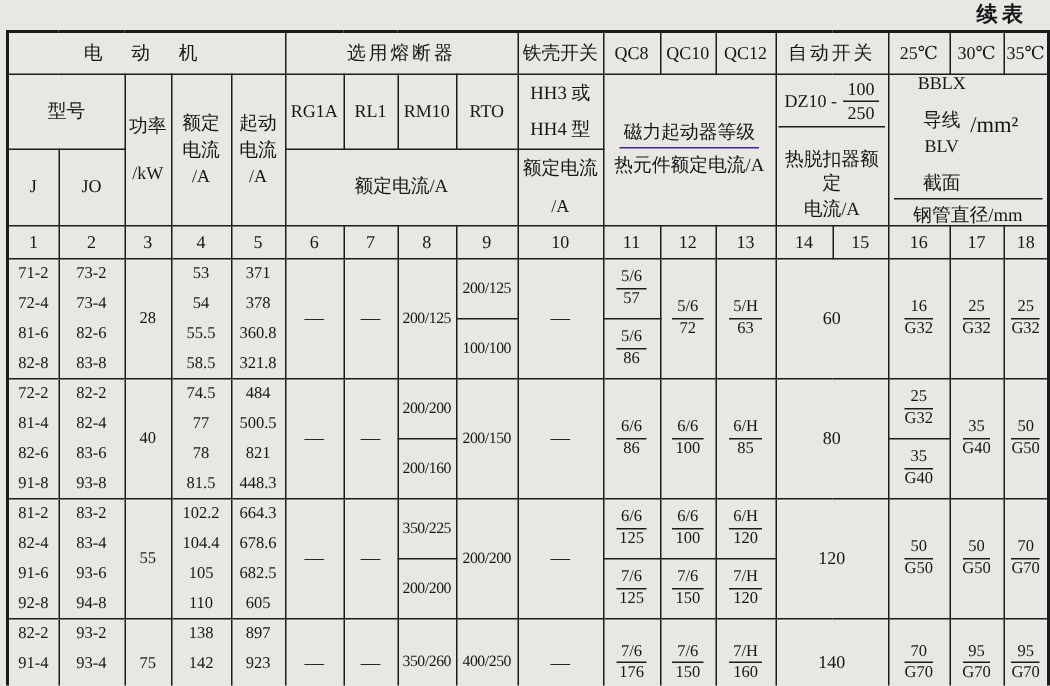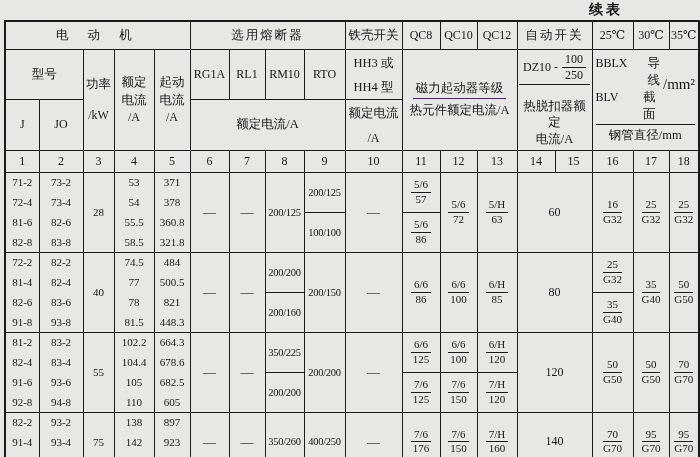--- a/index.html
+++ b/index.html
@@ -1,21 +1,21 @@
 <!DOCTYPE html>
 <html><head>
 <meta charset="utf-8">
 <style>
   html,body { margin:0; padding:0; }
   body {
     width:700px; height:457px; position:relative; overflow:hidden;
     background:#e9e7e3; color:#161616;
     font-family:"Liberation Serif","DejaVu Serif",serif;
   }
-  .cont-label { position:absolute; top:1px; left:589px; font-size:14px; font-weight:bold; letter-spacing:3px; }
+  .cont-label { position:absolute; top:1px; left:651px; font-size:14px; font-weight:bold; letter-spacing:3px; }
   table {
     position:absolute; left:4px; top:20px; width:692px;
     border-collapse:collapse; table-layout:fixed;
     border:2px solid #1b1b1b;
   }
   td { border:1px solid #1b1b1b; text-align:center; vertical-align:middle; padding:0; overflow:hidden; }
   tr.r1 { height:28px; } tr.r2 { height:40px; } tr.r3 { height:38px; } tr.r4 { height:22px; }
   tbody tr.data-row { height:20px; }
   tbody td.nb { border-top:none; border-bottom:none; }
   tbody tr.block-start td { border-top:1px solid #1b1b1b; }
@@ -35,21 +35,21 @@
   .c3 { justify-content:center; line-height:1.45; }
   .stack2 { line-height:1.55; }
   .magbox { justify-content:center; gap:3px; }
   .mag-top { display:inline-block; border-bottom:1px solid #4c1d95; padding:0 3px 1px; }
   .dzbox { justify-content:center; line-height:1.3; }
   .dz-line { display:flex; align-items:center; gap:4px; border-bottom:1px solid #1b1b1b; padding:0 4px 1px; margin-bottom:13px; }
   .dz-line .fr { font-size:11px; }
   .wirebox { justify-content:center; }
   .wire-top { display:flex; align-items:center; justify-content:center; gap:3px; border-bottom:1px solid #1b1b1b; padding:0 3px 1px; width:88%; }
   .wire-pairs { display:flex; flex-direction:column; line-height:1.35; }
-  .wire-pairs > div { display:flex; gap:20px; justify-content:space-between; }
+  .wire-pairs > div { display:flex; gap:9px; justify-content:space-between;flex-direction:column; }
   .wire-unit { margin-top:-10px; font-size:15px; }
   .pipe { padding-top:2px; }
 </style>
 </head>
 <body>
 
 <div class="cont-label">续表</div>
 
 <table>
   <colgroup>

